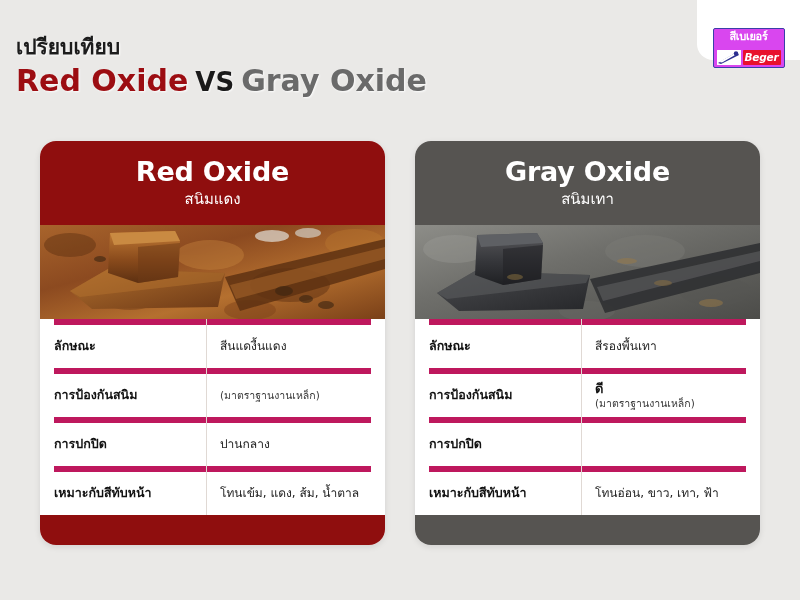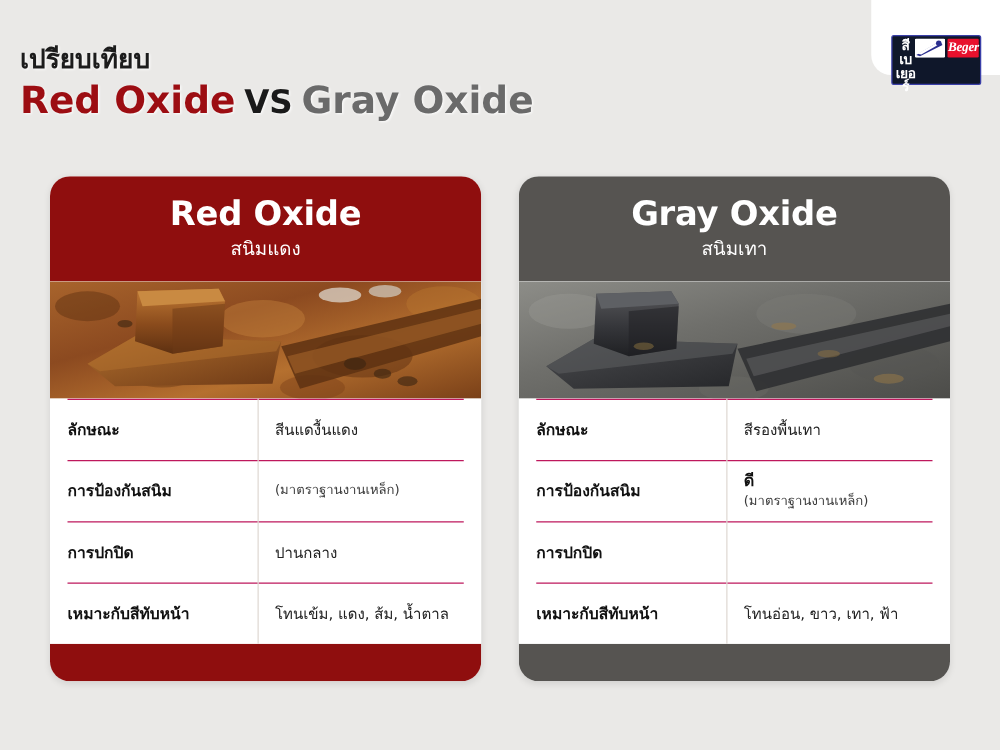--- a/index.html
+++ b/index.html
@@ -25,44 +25,43 @@
     height: 60px;
     background: #ffffff;
     border-bottom-left-radius: 16px;
     display: flex;
     align-items: center;
     justify-content: center;
   }
   .logo-box {
     width: 72px;
     height: 40px;
-    background: #0f172a;
+    background: #d946ef;
     border: 1.5px solid #3a3fa8;
     border-radius: 2px;
     padding: 2px 3px;
     display: flex;
-    flex-direction: row;
+    flex-direction: column;
     justify-content: space-between;
     margin-top: 36px;
   }
   .logo-thai {
     color: #ffffff;
     font-size: 11px;
     font-weight: bold;
     text-align: center;
     line-height: 1;
     letter-spacing: -0.3px;
     font-family: "DejaVu Sans", "Liberation Sans", sans-serif;
   }
   .logo-row {
     display: flex;
     align-items: flex-start;
     gap: 2px;
     height: 15px;
-    font-family: Liberation Serif, serif;
   }
   .logo-mark {
     width: 24px;
     background: #ffffff;
     border-radius: 1px;
     position: relative;
     overflow: hidden;
   }
   .logo-mark svg { display: block; width: 100%; height: 100%; }
   .logo-beger {
@@ -159,21 +158,21 @@
     background: #ffffff;
     padding: 0 14px;
     display: flex;
     flex-direction: column;
     position: relative;
   }
   .trow {
     display: flex;
     align-items: center;
     flex: 1 1 0;
-    border-top: 1px solid #be185d;
+    border-top: 6px solid #be185d;
     min-height: 0;
   }
   .trow:first-child { border-top: none; }
   .tlabel {
     width: 152px;
     flex: 0 0 152px;
     font-size: 12.5px;
     font-weight: bold;
     color: #111111;
     padding-right: 8px;

